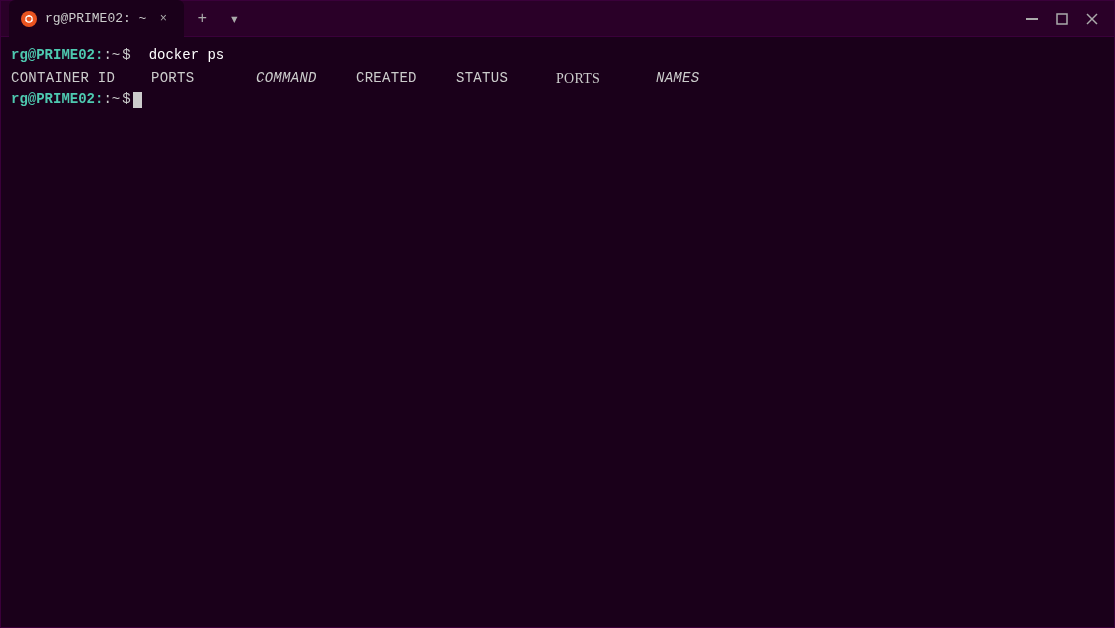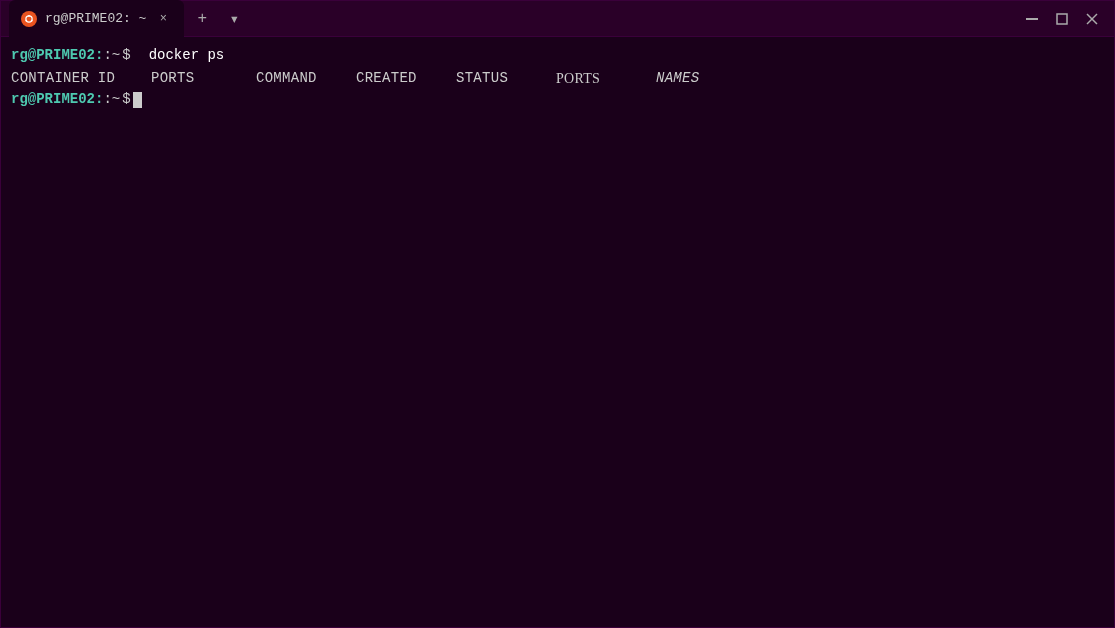--- a/index.html
+++ b/index.html
@@ -187,20 +187,21 @@
     .col-container-id {
       min-width: 140px;
     }
 
     .col-image {
       min-width: 105px;
     }
 
     .col-command {
       min-width: 100px;
+      font-style: italic;
     }
 
     .col-created {
       min-width: 100px;
     }
 
     .col-status {
       min-width: 100px;
     }
 

